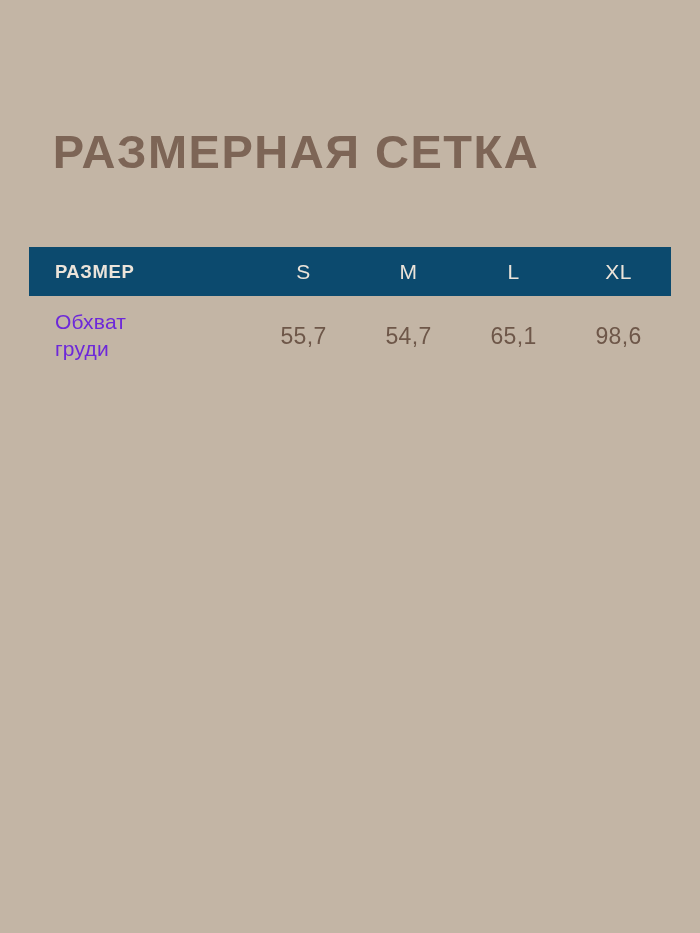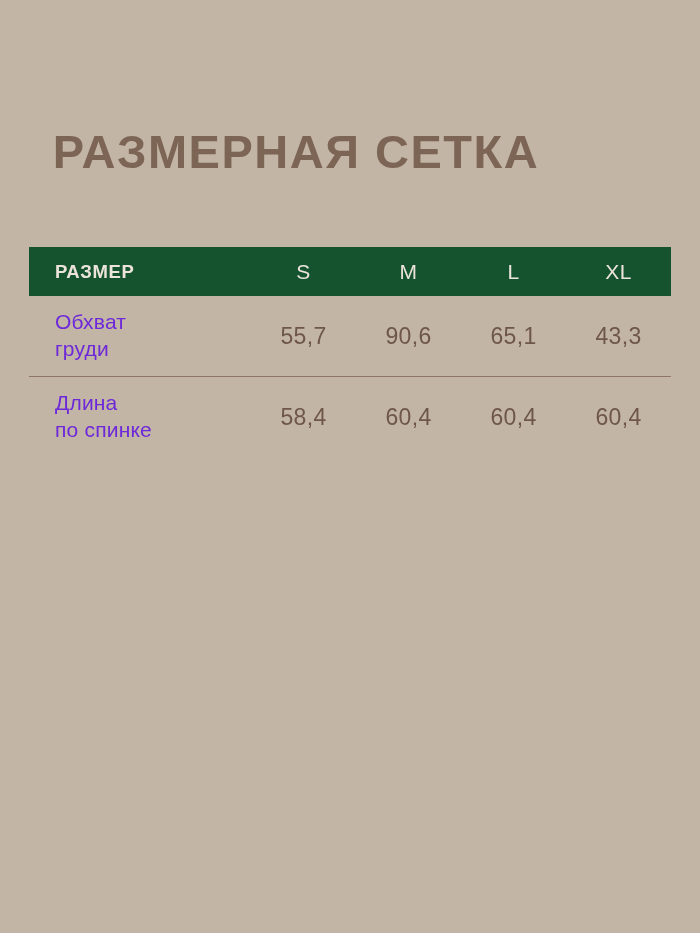--- a/index.html
+++ b/index.html
@@ -38,21 +38,21 @@
   }
   table.size-table {
     width: 642px;
     border-collapse: collapse;
     table-layout: fixed;
   }
   table.size-table col.c-label { width: 222px; }
   table.size-table col.c-val { width: 105px; }
 
   thead tr {
-    background: #14532d;
+    background: #0c4a6e;
   }
   thead th {
     color: #ece4da;
     font-size: 19px;
     font-weight: bold;
     letter-spacing: 0.6px;
     height: 49px;
     padding: 0;
     vertical-align: middle;
   }
@@ -117,31 +117,21 @@
           <th class="val-col">XL</th>
         </tr>
       </thead>
       <tbody>
         <tr>
           <td class="label-col">
             <span class="label-line">Обхват</span>
             <span class="label-line">груди</span>
           </td>
           <td class="val-col">55,7</td>
-          <td class="val-col">90,6</td>
+          <td class="val-col">54,7</td>
           <td class="val-col">65,1</td>
-          <td class="val-col">43,3</td>
-        </tr>
-        <tr class="row-divider">
-          <td class="label-col">
-            <span class="label-line">Длина</span>
-            <span class="label-line">по спинке</span>
-          </td>
-          <td class="val-col">58,4</td>
-          <td class="val-col">60,4</td>
-          <td class="val-col">60,4</td>
-          <td class="val-col">60,4</td>
+          <td class="val-col">98,6</td>
         </tr>
       </tbody>
     </table>
   </div>
 
 </div>
 
 </body></html>

